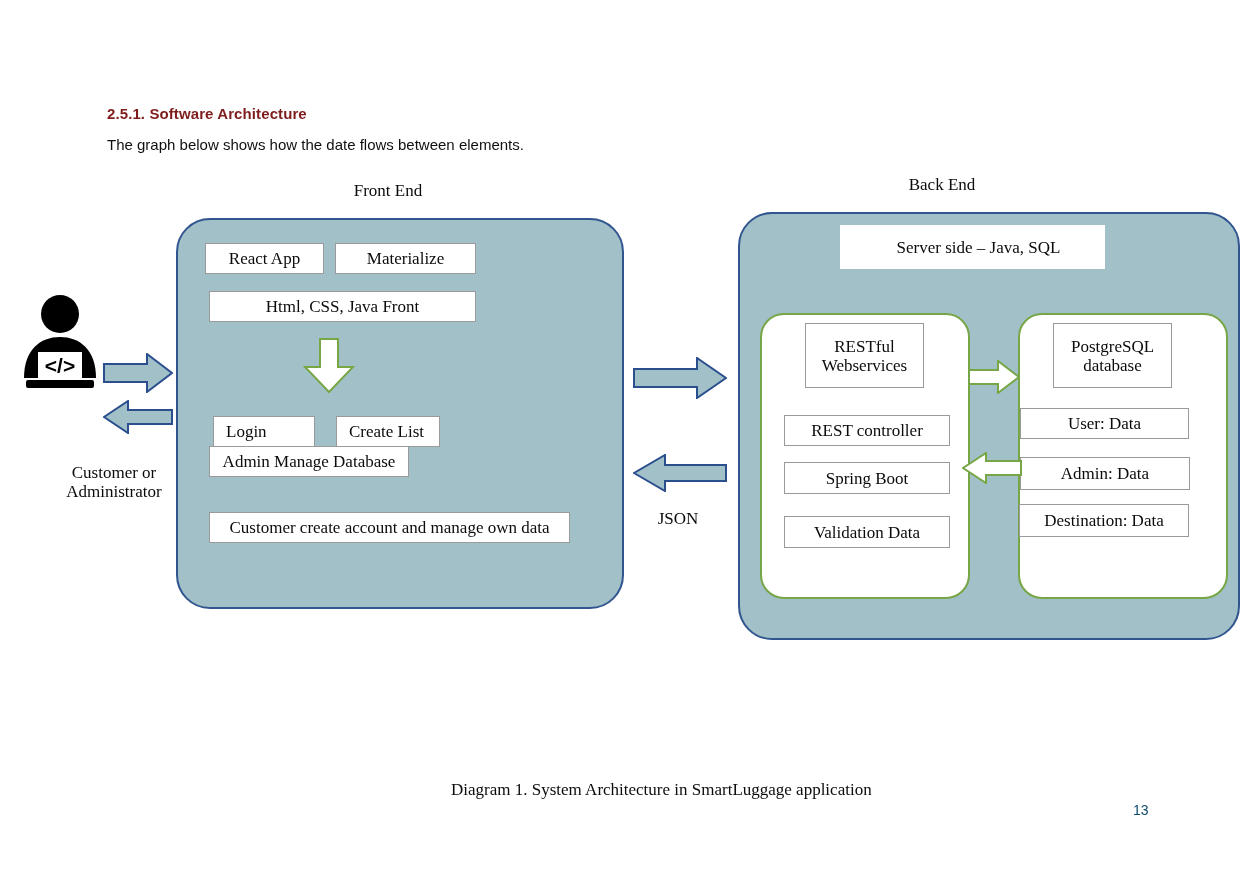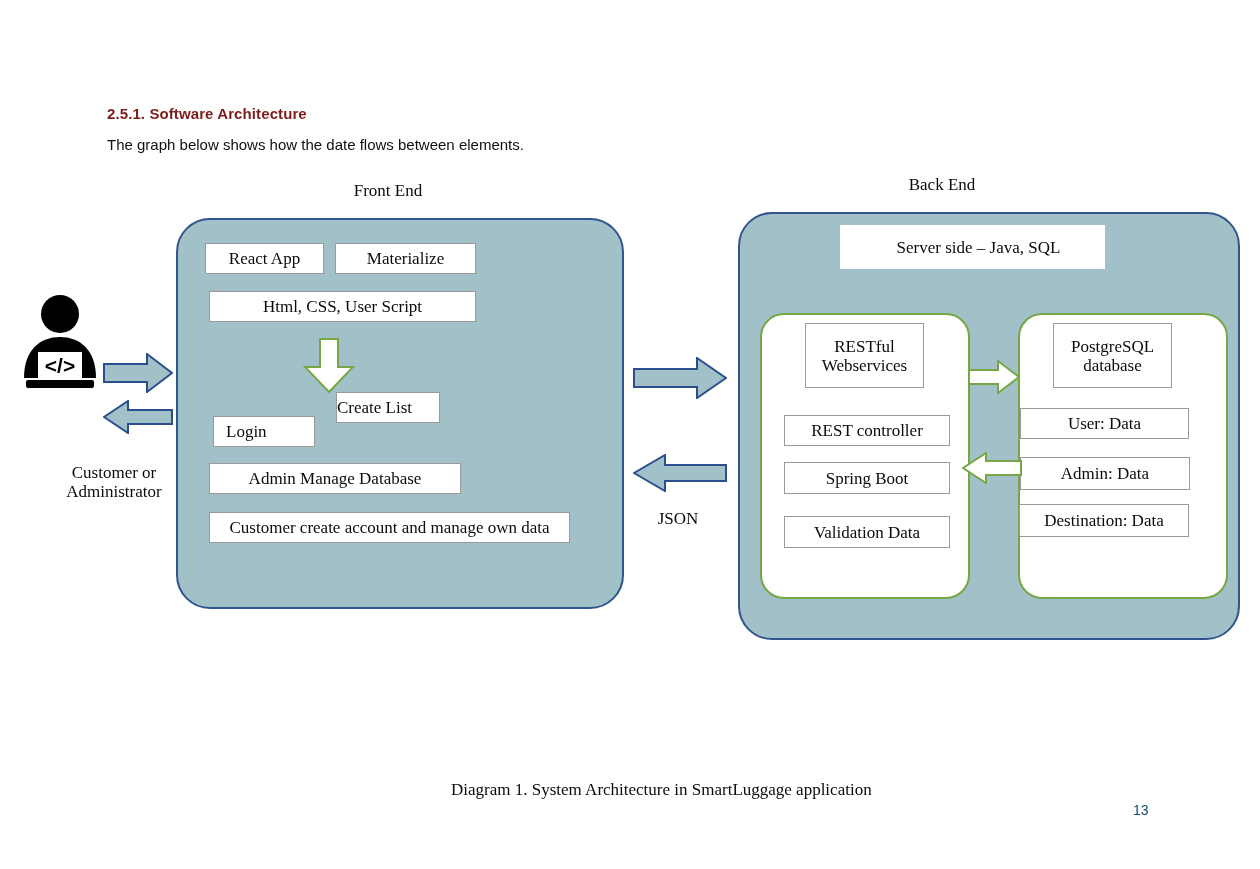--- a/index.html
+++ b/index.html
@@ -143,23 +143,23 @@
     white-space: pre-line;
   }
   .chip.borderless { border: none; }
 
   
   #chip-react      { left: 205px; top: 243px; width: 119px; height: 31px; }
   #chip-materialize{ left: 335px; top: 243px; width: 141px; height: 31px; }
   #chip-htmlcss    { left: 209px; top: 291px; width: 267px; height: 31px; }
   #chip-login      { left: 213px; top: 416px; width: 102px; height: 31px;
                      justify-content: flex-start; padding-left: 12px; }
-  #chip-createlist { left: 336px; top: 392px; width: 104px; height: 31px;
-                     justify-content: flex-start; padding-left: 0; }
-  #chip-adminmanage{ left: 209px; top: 463px; width: 252px; height: 31px; }
+  #chip-createlist { left: 336px; top: 416px; width: 104px; height: 31px;
+                     justify-content: flex-start; padding-left: 12px; }
+  #chip-adminmanage{ left: 209px; top: 446px; width: 200px; height: 31px; }
   #chip-customerdata{left: 209px; top: 512px; width: 361px; height: 31px; }
 
   
   #chip-serverside { left: 840px; top: 225px; width: 265px; height: 44px; border: none; padding-left: 12px; }
   #chip-restful    { left: 805px; top: 323px; width: 119px; height: 65px; }
   #chip-restctrl   { left: 784px; top: 415px; width: 166px; height: 31px; }
   #chip-springboot { left: 784px; top: 462px; width: 166px; height: 32px; }
   #chip-validation { left: 784px; top: 516px; width: 166px; height: 32px; }
   #chip-postgres   { left: 1053px; top: 323px; width: 119px; height: 65px; }
   #chip-userdata   { left: 1020px; top: 408px; width: 169px; height: 31px; }
@@ -229,21 +229,21 @@
 </div>
 
 <div class="group-label" id="label-frontend">Front End</div>
 
 <div class="panel" id="panel-frontend"></div>
 
 <div class="chip" id="chip-react">React App</div>
 
 <div class="chip" id="chip-materialize">Materialize</div>
 
-<div class="chip" id="chip-htmlcss">Html, CSS, User Script</div>
+<div class="chip" id="chip-htmlcss">Html, CSS, Java Front</div>
 
 <div class="arrow" id="arrow-front-down">
   <svg width="52" height="56" viewBox="0 0 52 56">
     <path d="M17 1 L35 1 L35 29 L50 29 L26 54 L2 29 L17 29 Z" fill="#ffffff" stroke="#77a646" stroke-width="2" stroke-linejoin="miter"></path>
   </svg>
 </div>
 
 <div class="chip" id="chip-login">Login</div>
 
 <div class="chip" id="chip-createlist">Create List</div>

